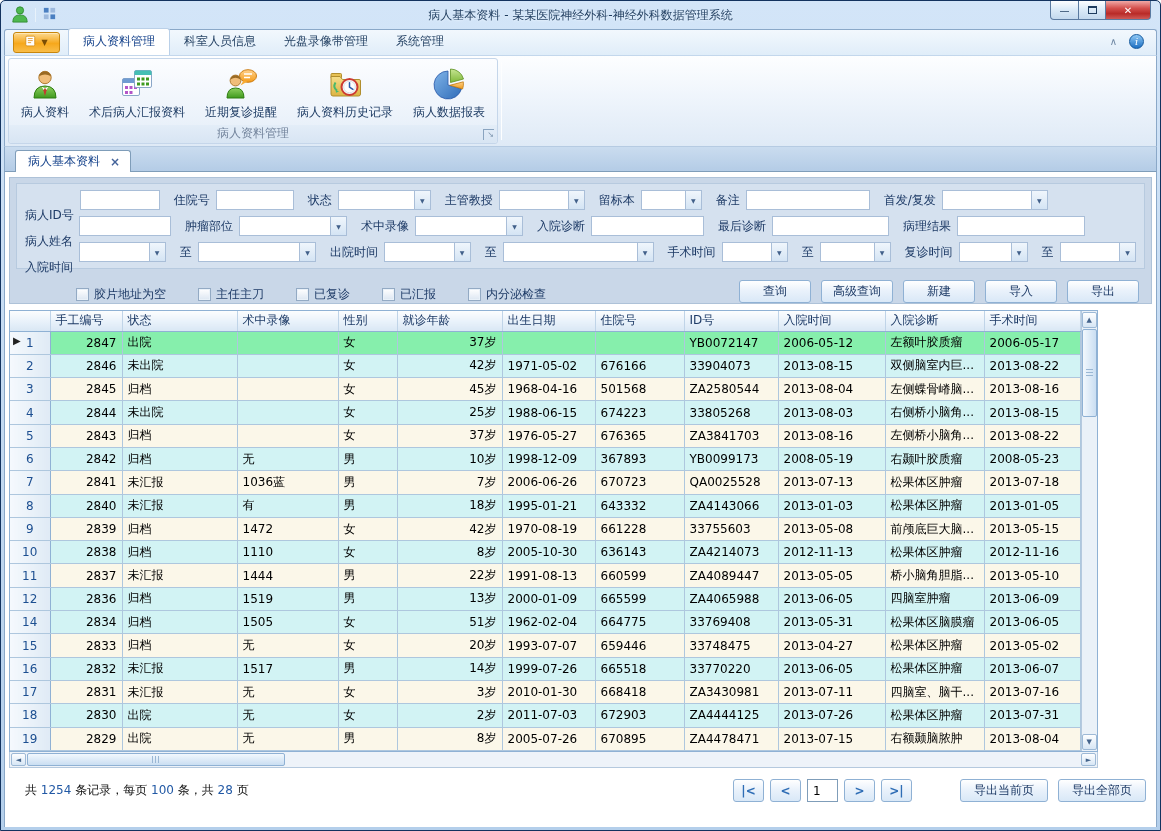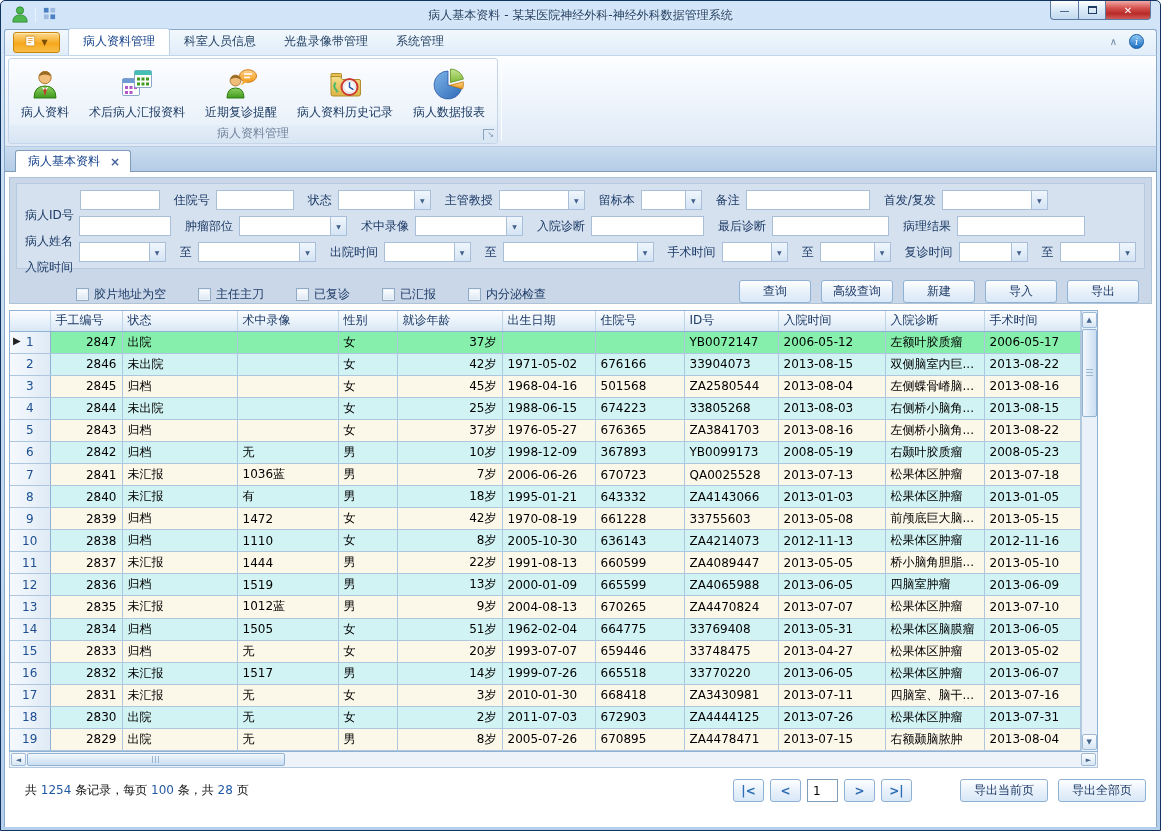--- a/index.html
+++ b/index.html
@@ -652,34 +652,20 @@
               <td>1519</td>
               <td>男</td>
               <td>13岁</td>
               <td>2000-01-09</td>
               <td>665599</td>
               <td>ZA4065988</td>
               <td>2013-06-05</td>
               <td>四脑室肿瘤</td>
               <td>2013-06-09</td>
             </tr>
-            <tr class="cream">
-              <td class="rowhead"><span>13</span></td>
-              <td>2835</td>
-              <td>未汇报</td>
-              <td>1012蓝</td>
-              <td>男</td>
-              <td>9岁</td>
-              <td>2004-08-13</td>
-              <td>670265</td>
-              <td>ZA4470824</td>
-              <td>2013-07-07</td>
-              <td>松果体区肿瘤</td>
-              <td>2013-07-10</td>
-            </tr>
             <tr class="cyan">
               <td class="rowhead"><span>14</span></td>
               <td>2834</td>
               <td>归档</td>
               <td>1505</td>
               <td>女</td>
               <td>51岁</td>
               <td>1962-02-04</td>
               <td>664775</td>
               <td>33769408</td>

